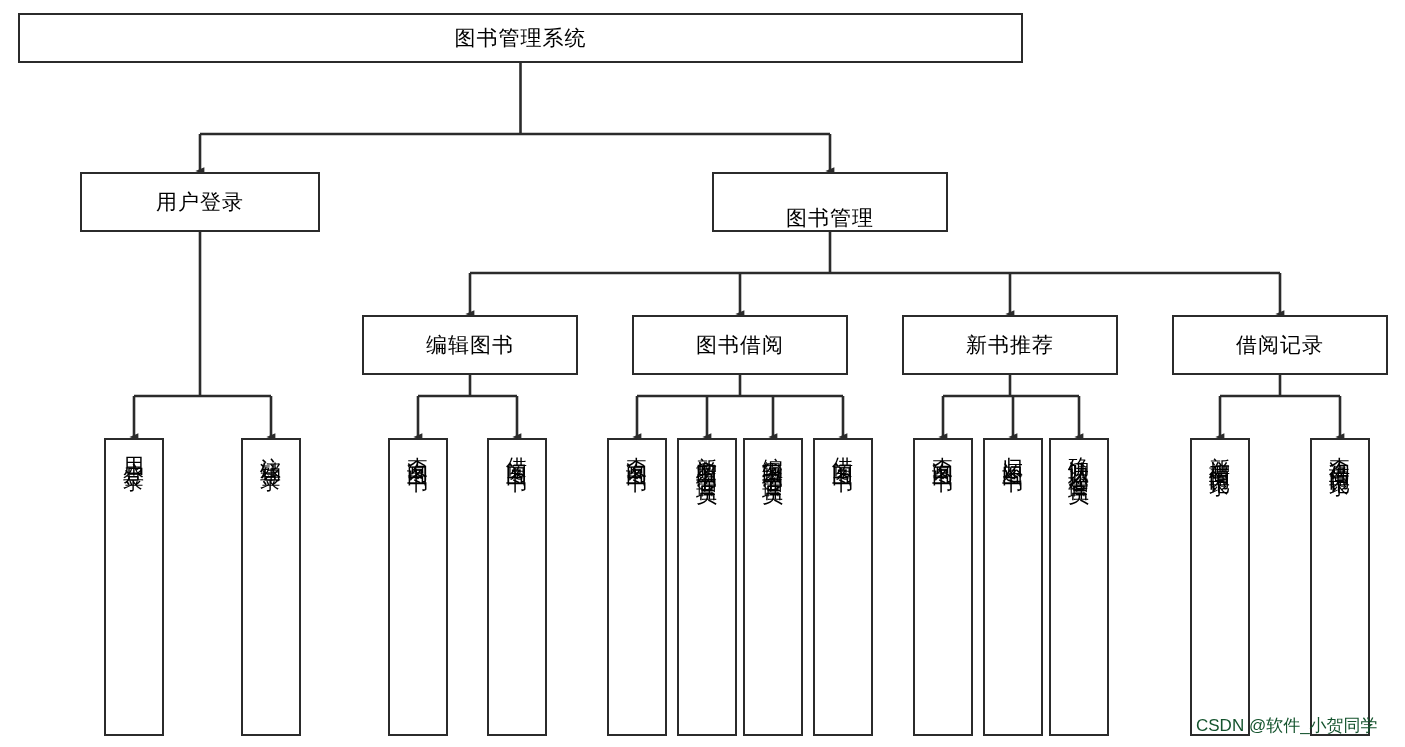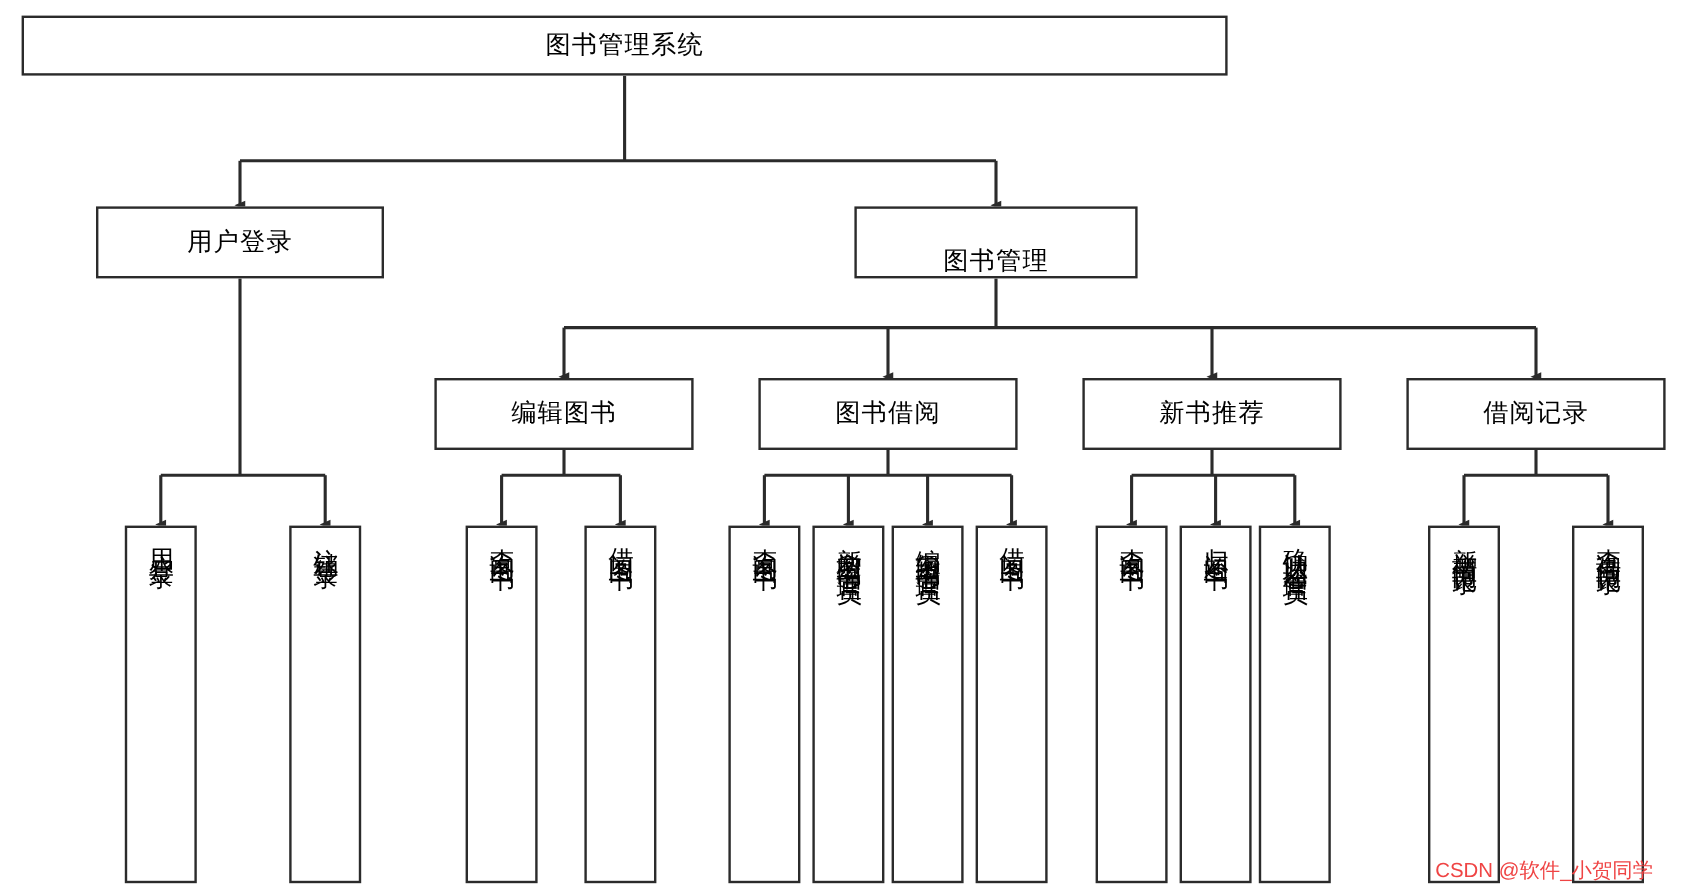--- a/index.html
+++ b/index.html
@@ -54,21 +54,21 @@
     font-size: 21px;
     letter-spacing: 5px;
     line-height: 1;
     margin-top: 0;
     white-space: nowrap;
   }
   .node-v.tall-text .node-label { letter-spacing: 4px; }
   .watermark {
     position: absolute;
     font-size: 17px;
-    color: #ef4444;
+    color: #14532d;
     white-space: nowrap;
     letter-spacing: 0px;
   }
 </style>
 </head>
 <body>
 
 <div id="diagram-root">
 
   <svg id="edge-layer" viewBox="0 0 1405 747" width="1405" height="747" xmlns="http://www.w3.org/2000/svg">

